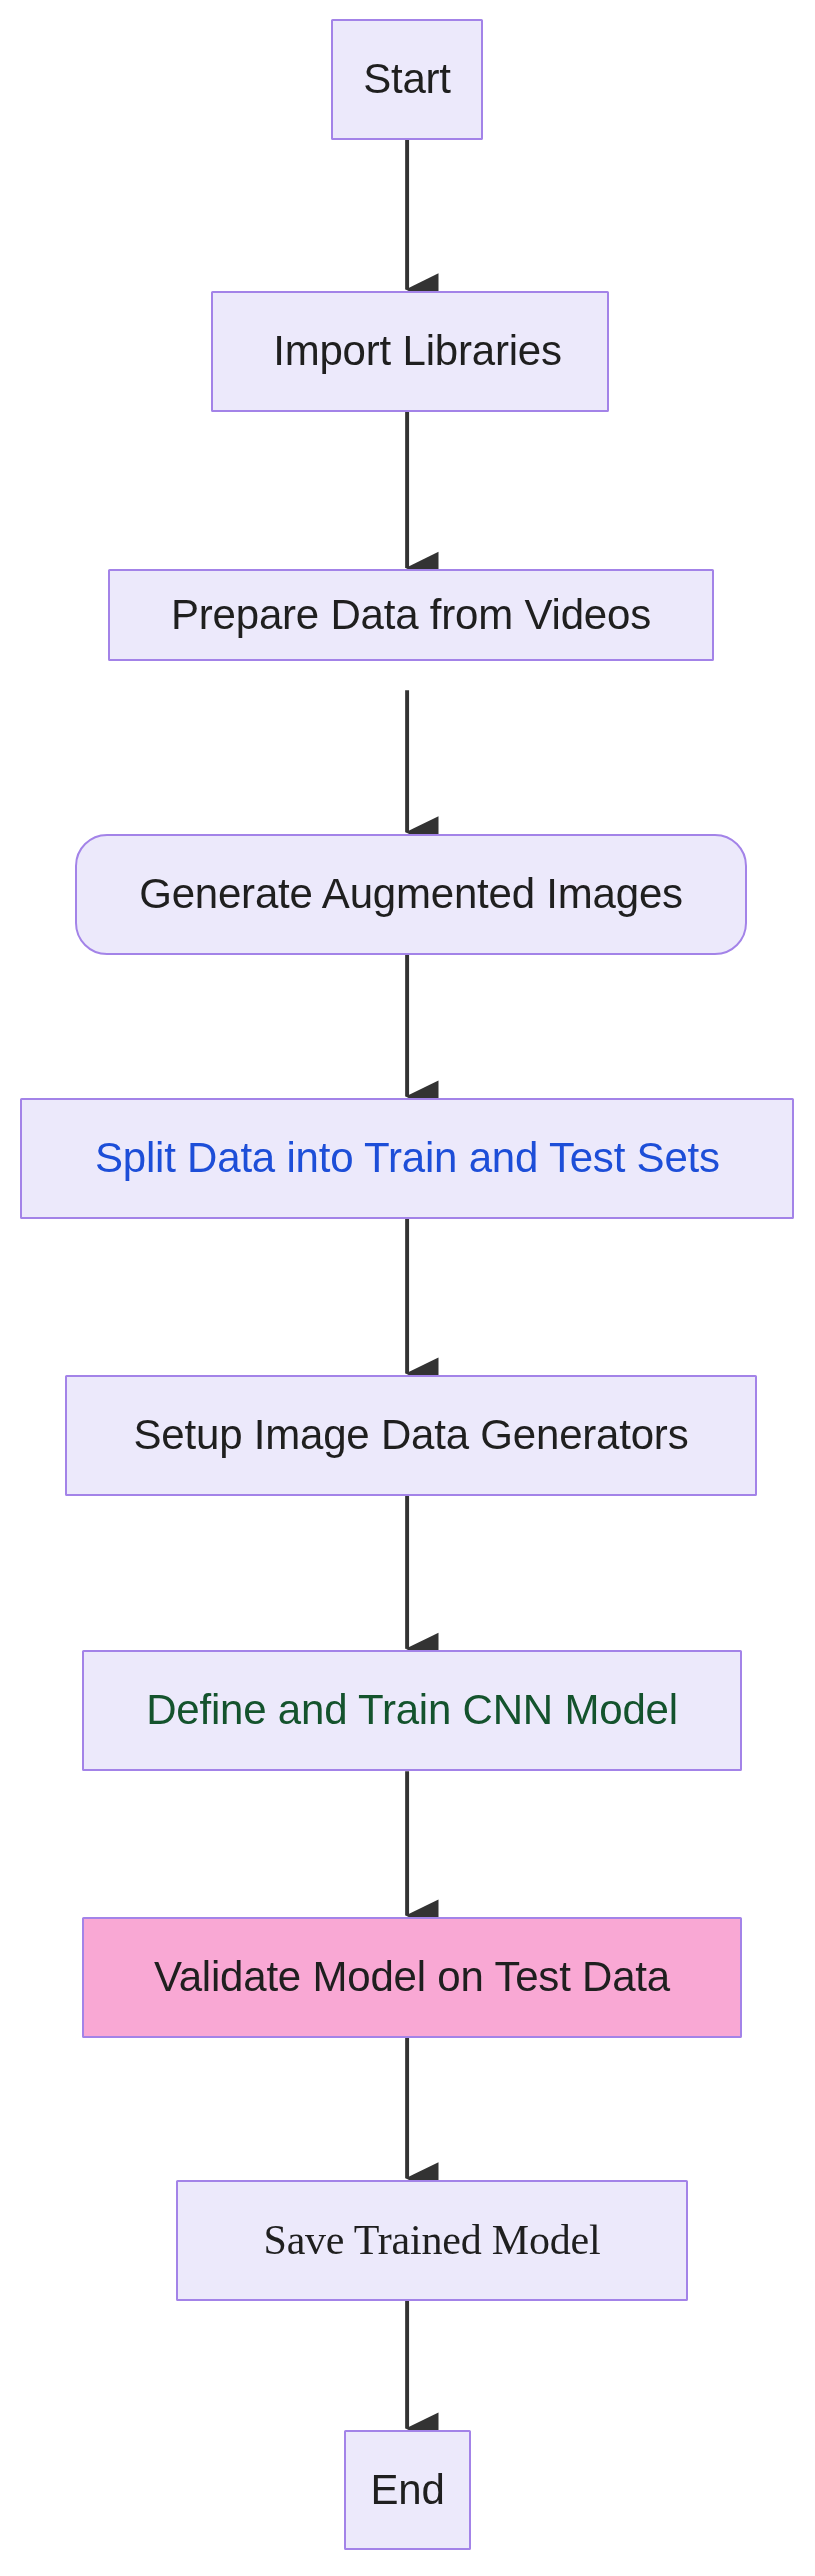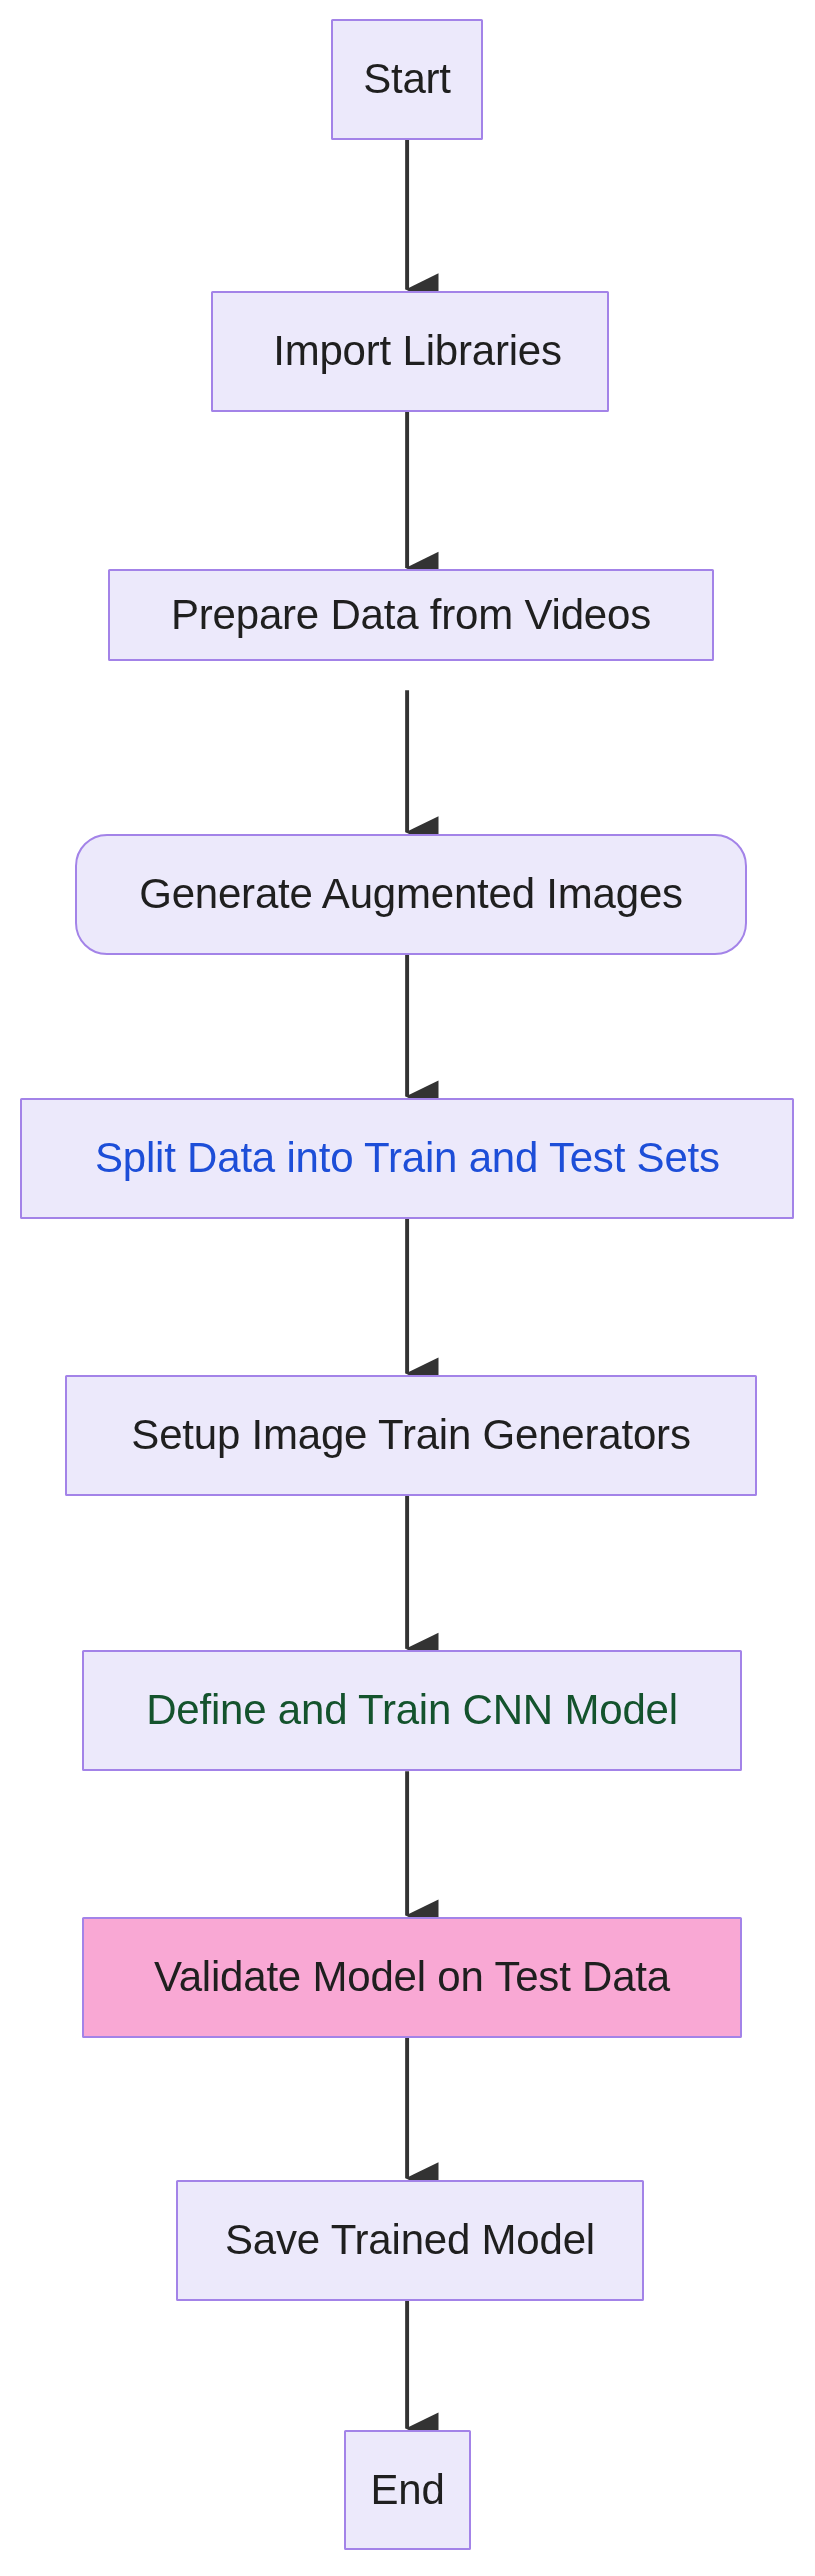--- a/index.html
+++ b/index.html
@@ -81,29 +81,29 @@
       <div class="node" style="left: 108px; top: 569px; width: 606px; height: 92px; background: rgb(236, 233, 251); border-color: rgb(163, 131, 232); color: rgb(31, 31, 31);">
         <span class="node-label">Prepare Data from Videos</span>
       </div>
       <div class="node" style="left: 75px; top: 834px; width: 672px; height: 121px; background: rgb(236, 233, 251); border-color: rgb(163, 131, 232); color: rgb(31, 31, 31); border-radius: 32px;">
         <span class="node-label">Generate Augmented Images</span>
       </div>
       <div class="node" style="left: 20.4px; top: 1098px; width: 774px; height: 121px; background: rgb(236, 233, 251); border-color: rgb(163, 131, 232); color: #1d4ed8;">
         <span class="node-label">Split Data into Train and Test Sets</span>
       </div>
       <div class="node" style="left: 65px; top: 1375px; width: 692px; height: 121px; background: rgb(236, 233, 251); border-color: rgb(163, 131, 232); color: rgb(31, 31, 31);">
-        <span class="node-label">Setup Image Train Generators</span>
+        <span class="node-label">Setup Image Data Generators</span>
       </div>
       <div class="node" style="left: 82px; top: 1650px; width: 660px; height: 121px; background: rgb(236, 233, 251); border-color: rgb(163, 131, 232); color: #14532d;">
         <span class="node-label">Define and Train CNN Model</span>
       </div>
       <div class="node" style="left: 82px; top: 1917px; width: 660px; height: 121px; background: #f9a8d4; border-color: rgb(163, 131, 232); color: rgb(31, 31, 31);">
         <span class="node-label">Validate Model on Test Data</span>
       </div>
-      <div class="node" style="left: 176px; top: 2180px; width: 468px; height: 121px; background: rgb(236, 233, 251); border-color: rgb(163, 131, 232); color: rgb(31, 31, 31);">
+      <div class="node" style="left: 176px; top: 2180px; width: 512px; height: 121px; background: rgb(236, 233, 251); border-color: rgb(163, 131, 232); color: rgb(31, 31, 31); font-family: Liberation Serif, serif;">
         <span class="node-label">Save Trained Model</span>
       </div>
       <div class="node" style="left: 344px; top: 2430px; width: 127px; height: 120px; background: rgb(236, 233, 251); border-color: rgb(163, 131, 232); color: rgb(31, 31, 31);">
         <span class="node-label">End</span>
       </div>
     </div>
 
 </div>
 
 

